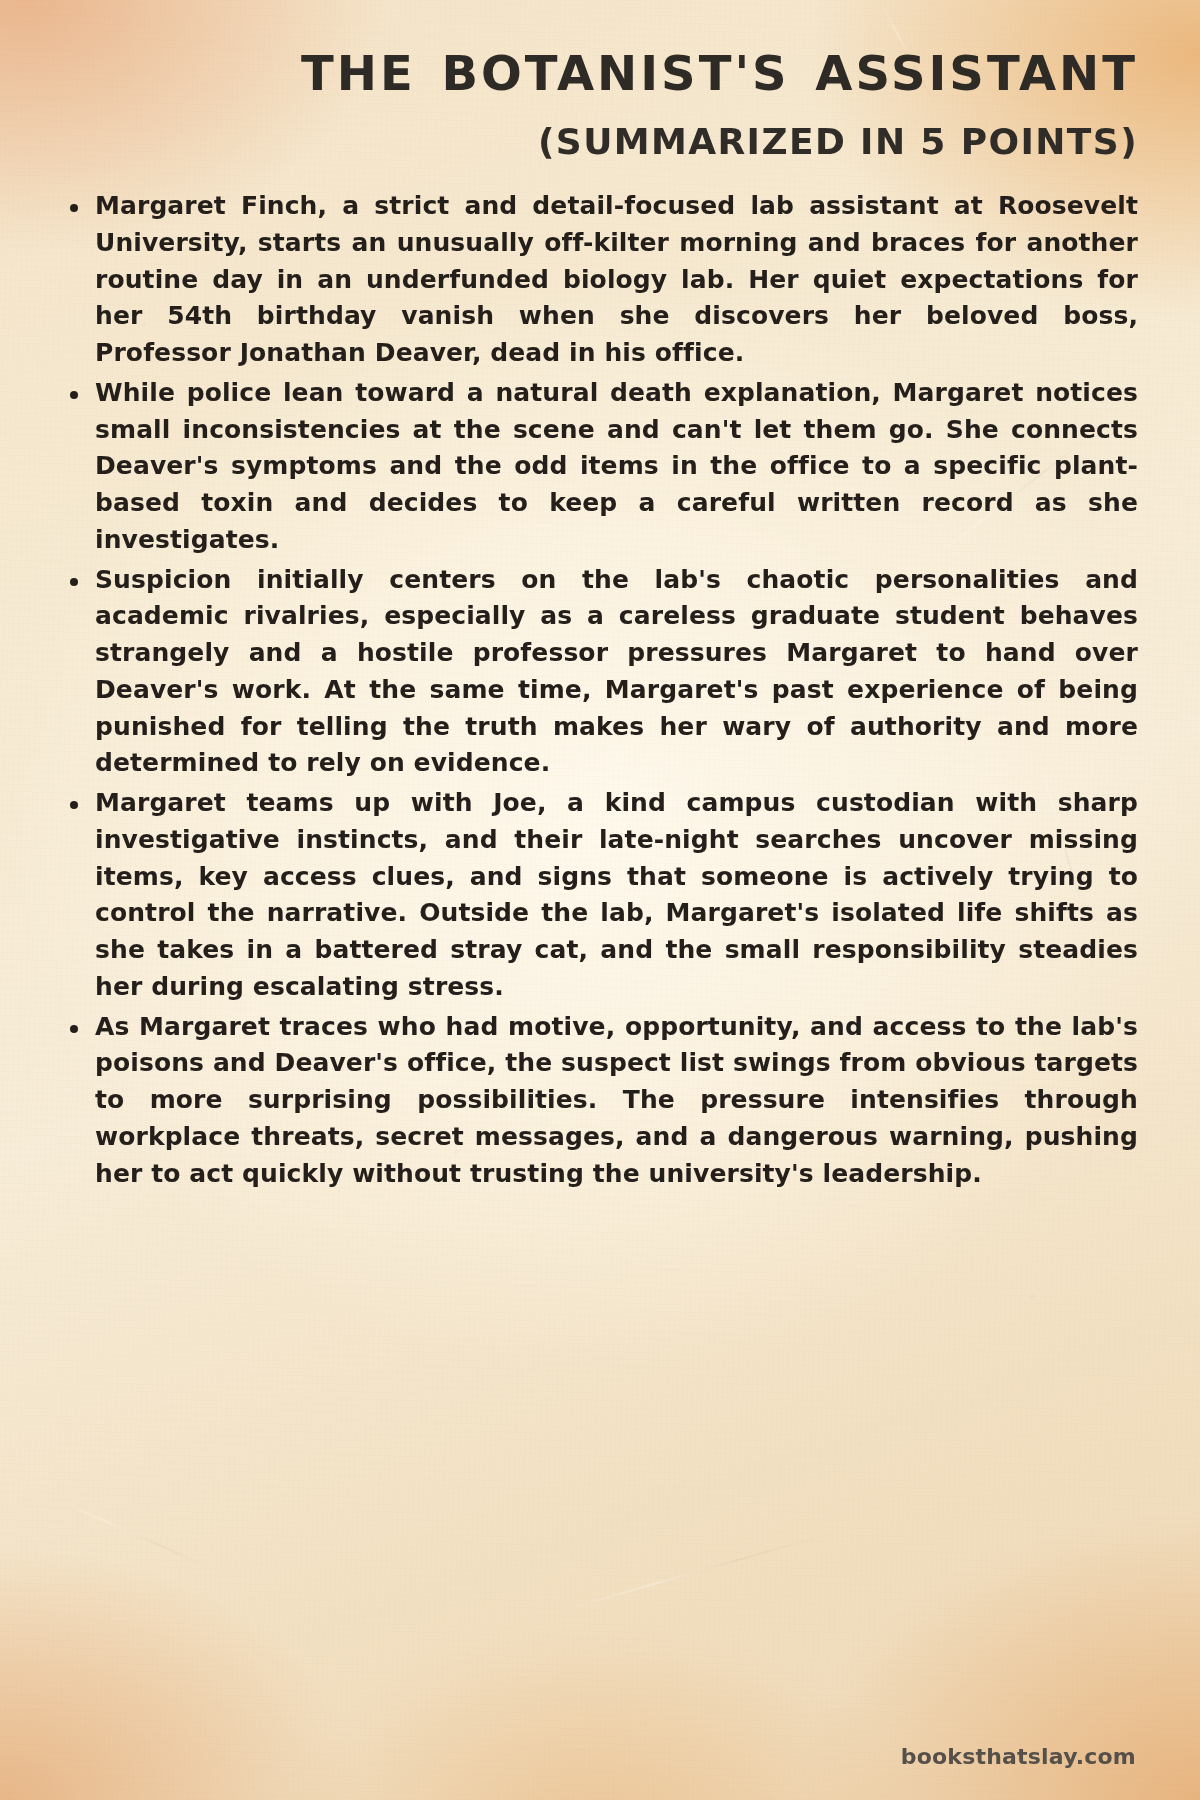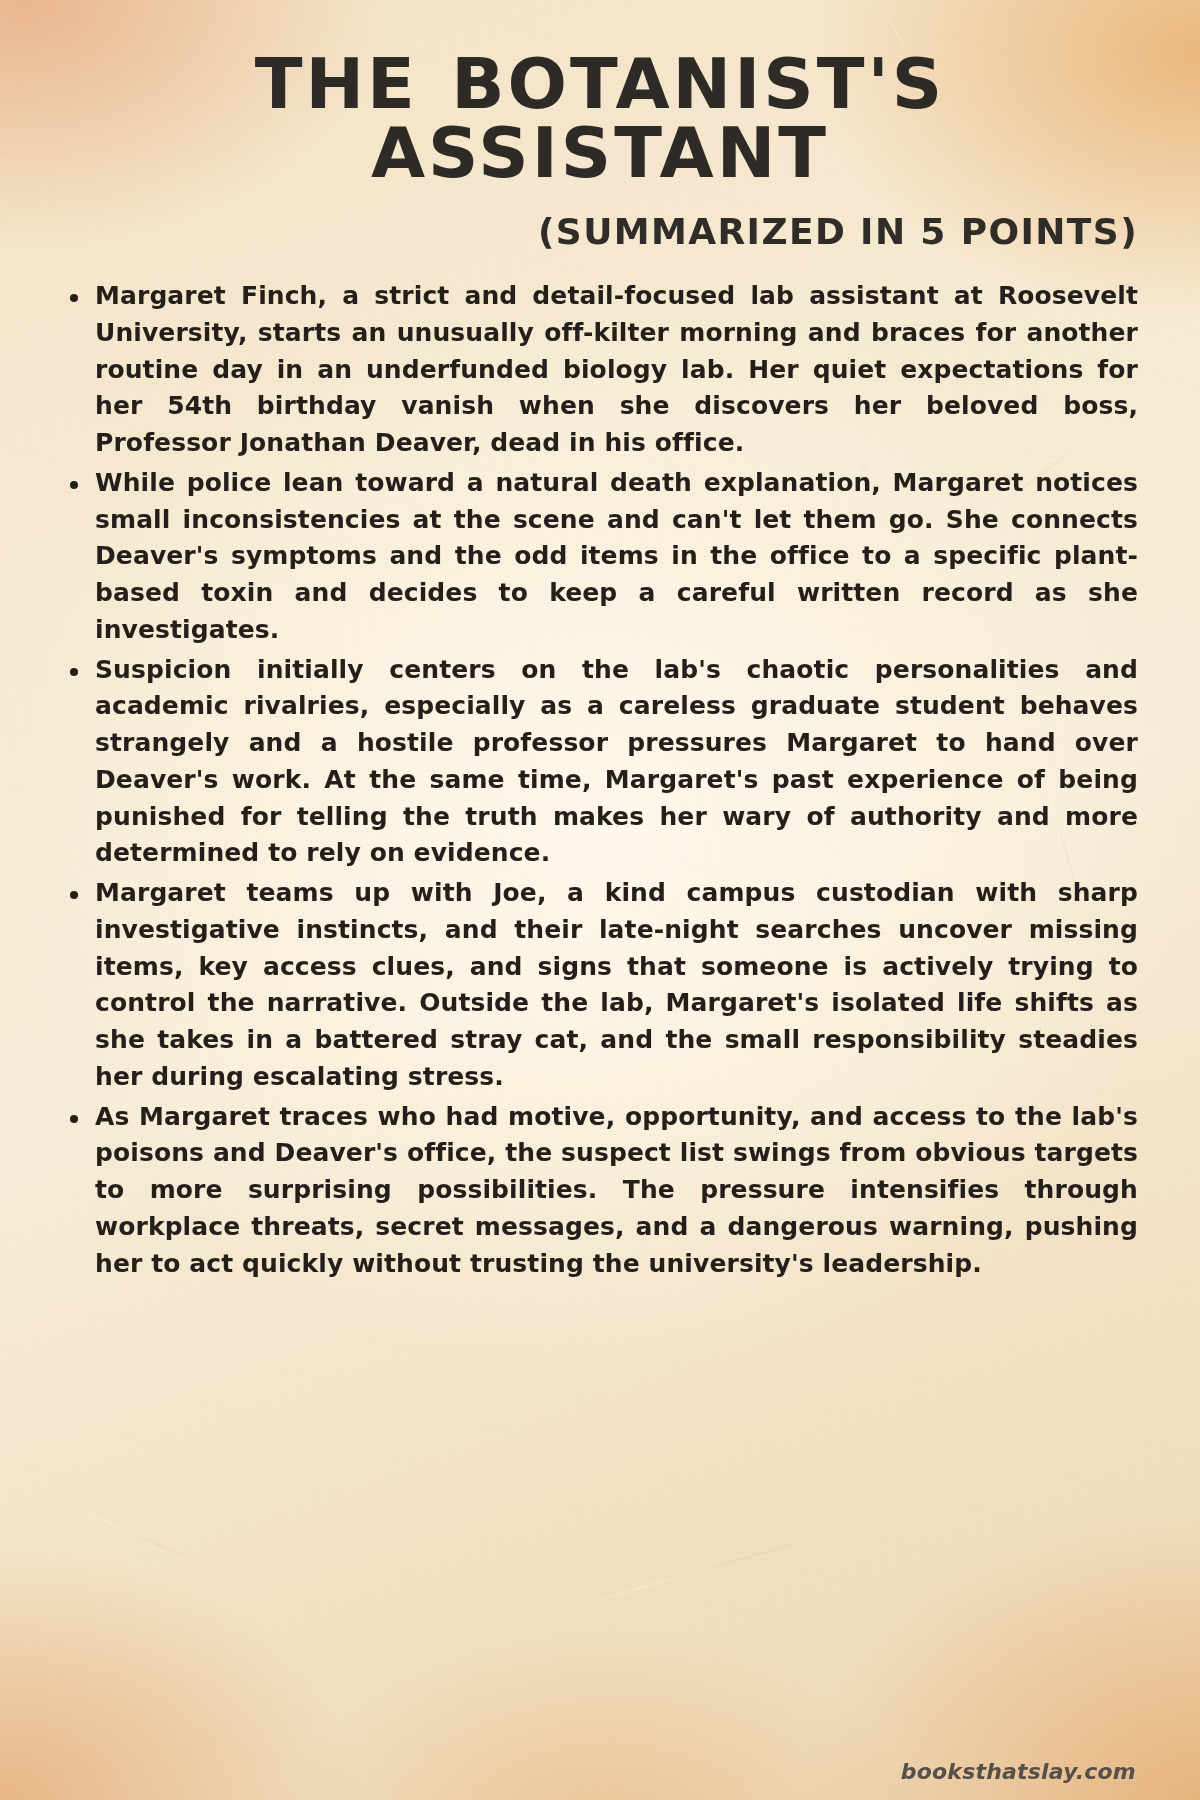--- a/index.html
+++ b/index.html
@@ -68,22 +68,22 @@
   .content {
     position: relative;
     z-index: 3;
     padding: 46px 62px 0 62px;
   }
 
   .title {
     font-family: "DejaVu Sans", sans-serif;
     font-weight: 700;
     color: #2e2a25;
-    text-align: center;
-    font-size: 70px;
+    text-align: right;
+    font-size: 48px;
     line-height: 0.98;
     letter-spacing: 3px;
     text-transform: uppercase;
     margin: 4px 0 0 0;
     word-spacing: 6px;
   }
 
   .subtitle {
     font-family: "DejaVu Sans", sans-serif;
     font-weight: 700;
@@ -120,28 +120,27 @@
     top: 16px;
     width: 8px;
     height: 8px;
     border-radius: 50%;
     background: #241f1b;
   }
 
   .footer {
     position: absolute;
     right: 64px;
-    bottom: 16px;
+    bottom: 31px;
     z-index: 4;
     font-family: "DejaVu Sans", sans-serif;
     font-weight: 700;
     font-size: 22px;
     color: #55504a;
     letter-spacing: 0.2px;
-    font-style: italic;
   }
 </style>
 </head>
 <body>
 
 <div class="page">
   <div class="texture"></div>
   <div class="creases">
     <div class="crease c1"></div>
     <div class="crease c2"></div>

